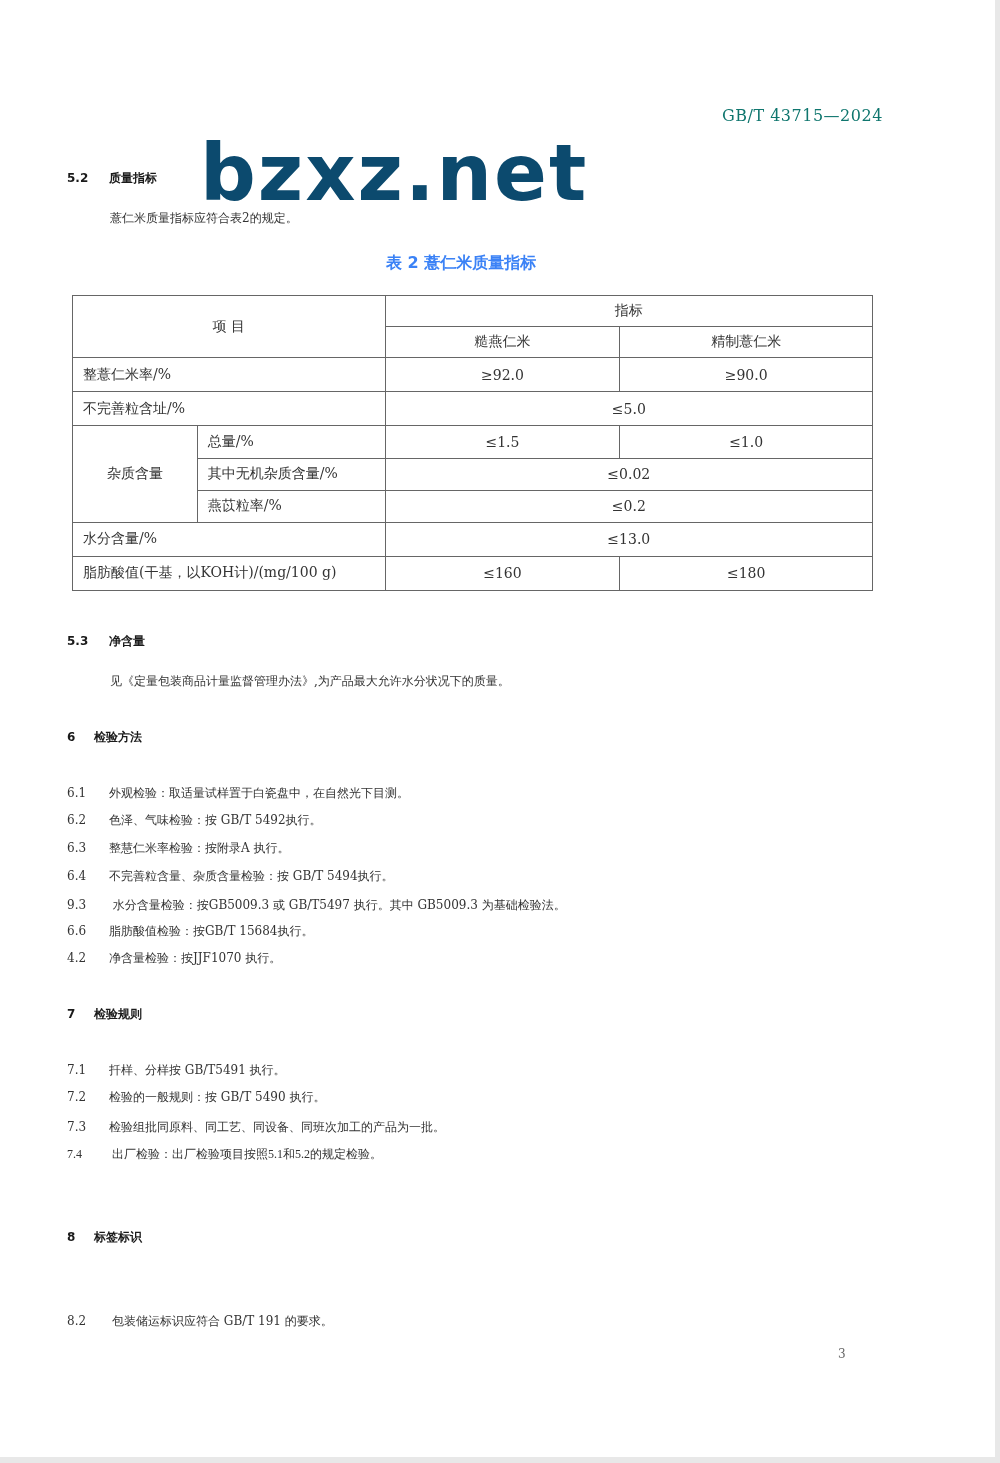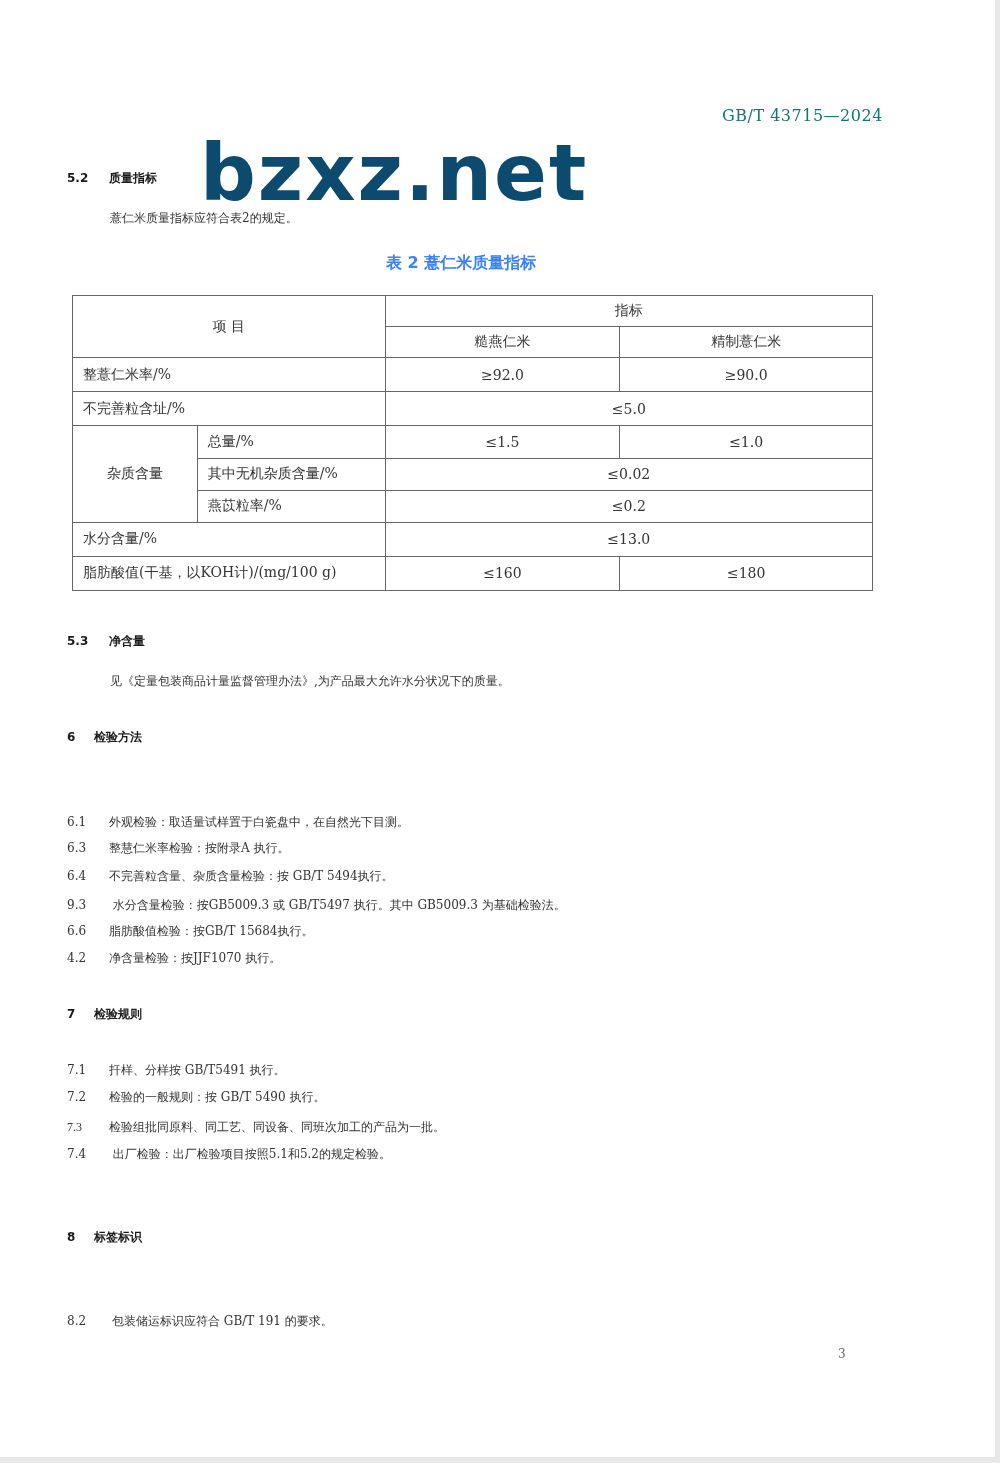--- a/index.html
+++ b/index.html
@@ -97,34 +97,35 @@
     </table>
 
   <div class="abs h" style="left:67px; top:633px;">
     <span class="num" style="width:42px;">5.3</span><span>净含量</span>
   </div>
   <div class="abs p" style="left:110px; top:673px;">见《定量包装商品计量监督管理办法》,为产品最大允许水分状况下的质量。</div>
 
   <div class="abs h" style="left:67px; top:729px;">
     <span class="num" style="width:27px;">6</span><span>检验方法</span>
   </div>
-  <div class="abs p" style="left:67px; top:785px;margin-top:29px;"><span class="num" style="display:inline-block;width:42px;">6.1</span><span>外观检验：取适量试样置于白瓷盘中，在自然光下目测。</span></div>
+  <div class="abs p" style="left:67px; top:785px;"><span class="num" style="display:inline-block;width:42px;">6.1</span><span>外观检验：取适量试样置于白瓷盘中，在自然光下目测。</span></div>
+  <div class="abs p" style="left:67px; top:812px;"><span class="num" style="display:inline-block;width:42px;">6.2</span><span>色泽、气味检验：按 GB/T  5492执行。</span></div>
   <div class="abs p" style="left:67px; top:840px;"><span class="num" style="display:inline-block;width:42px;">6.3</span><span>整慧仁米率检验：按附录A 执行。</span></div>
   <div class="abs p" style="left:67px; top:868px;"><span class="num" style="display:inline-block;width:42px;">6.4</span><span>不完善粒含量、杂质含量检验：按 GB/T  5494执行。</span></div>
   <div class="abs p" style="left:67px; top:897px;"><span class="num" style="display:inline-block;width:42px;">9.3</span><span> 水分含量检验：按GB5009.3  或 GB/T5497  执行。其中 GB5009.3 为基础检验法。</span></div>
   <div class="abs p" style="left:67px; top:923px;"><span class="num" style="display:inline-block;width:42px;">6.6</span><span>脂肪酸值检验：按GB/T  15684执行。</span></div>
   <div class="abs p" style="left:67px; top:950px;"><span class="num" style="display:inline-block;width:42px;">4.2</span><span>净含量检验：按JJF1070 执行。</span></div>
 
   <div class="abs h" style="left:67px; top:1006px;">
     <span class="num" style="width:27px;">7</span><span>检验规则</span>
   </div>
   <div class="abs p" style="left:67px; top:1062px;"><span class="num" style="display:inline-block;width:42px;">7.1</span><span>扦样、分样按 GB/T5491  执行。</span></div>
   <div class="abs p" style="left:67px; top:1089px;"><span class="num" style="display:inline-block;width:42px;">7.2</span><span>检验的一般规则：按 GB/T  5490 执行。</span></div>
-  <div class="abs p" style="left:67px; top:1119px;font-family:Liberation Serif, serif;"><span class="num" style="display:inline-block;width:42px;">7.3</span><span>检验组批同原料、同工艺、同设备、同班次加工的产品为一批。</span></div>
-  <div class="abs p" style="left:67px; top:1146px;"><span class="num" style="display:inline-block;width:42px;">7.4</span><span> 出厂检验：出厂检验项目按照5.1和5.2的规定检验。</span></div>
+  <div class="abs p" style="left:67px; top:1119px;"><span class="num" style="display:inline-block;width:42px;">7.3</span><span>检验组批同原料、同工艺、同设备、同班次加工的产品为一批。</span></div>
+  <div class="abs p" style="left:67px; top:1146px;font-family:Liberation Serif, serif;"><span class="num" style="display:inline-block;width:42px;">7.4</span><span> 出厂检验：出厂检验项目按照5.1和5.2的规定检验。</span></div>
 
   <div class="abs h" style="left:67px; top:1229px;">
     <span class="num" style="width:27px;">8</span><span>标签标识</span>
   </div>
   <div class="abs p" style="left:67px; top:1313px;"><span class="num" style="display:inline-block;width:45px;">8.2</span><span>包装储运标识应符合 GB/T  191 的要求。</span></div>
 
   <div class="abs pagenum">3</div>
 </div>
 
 </body></html>

